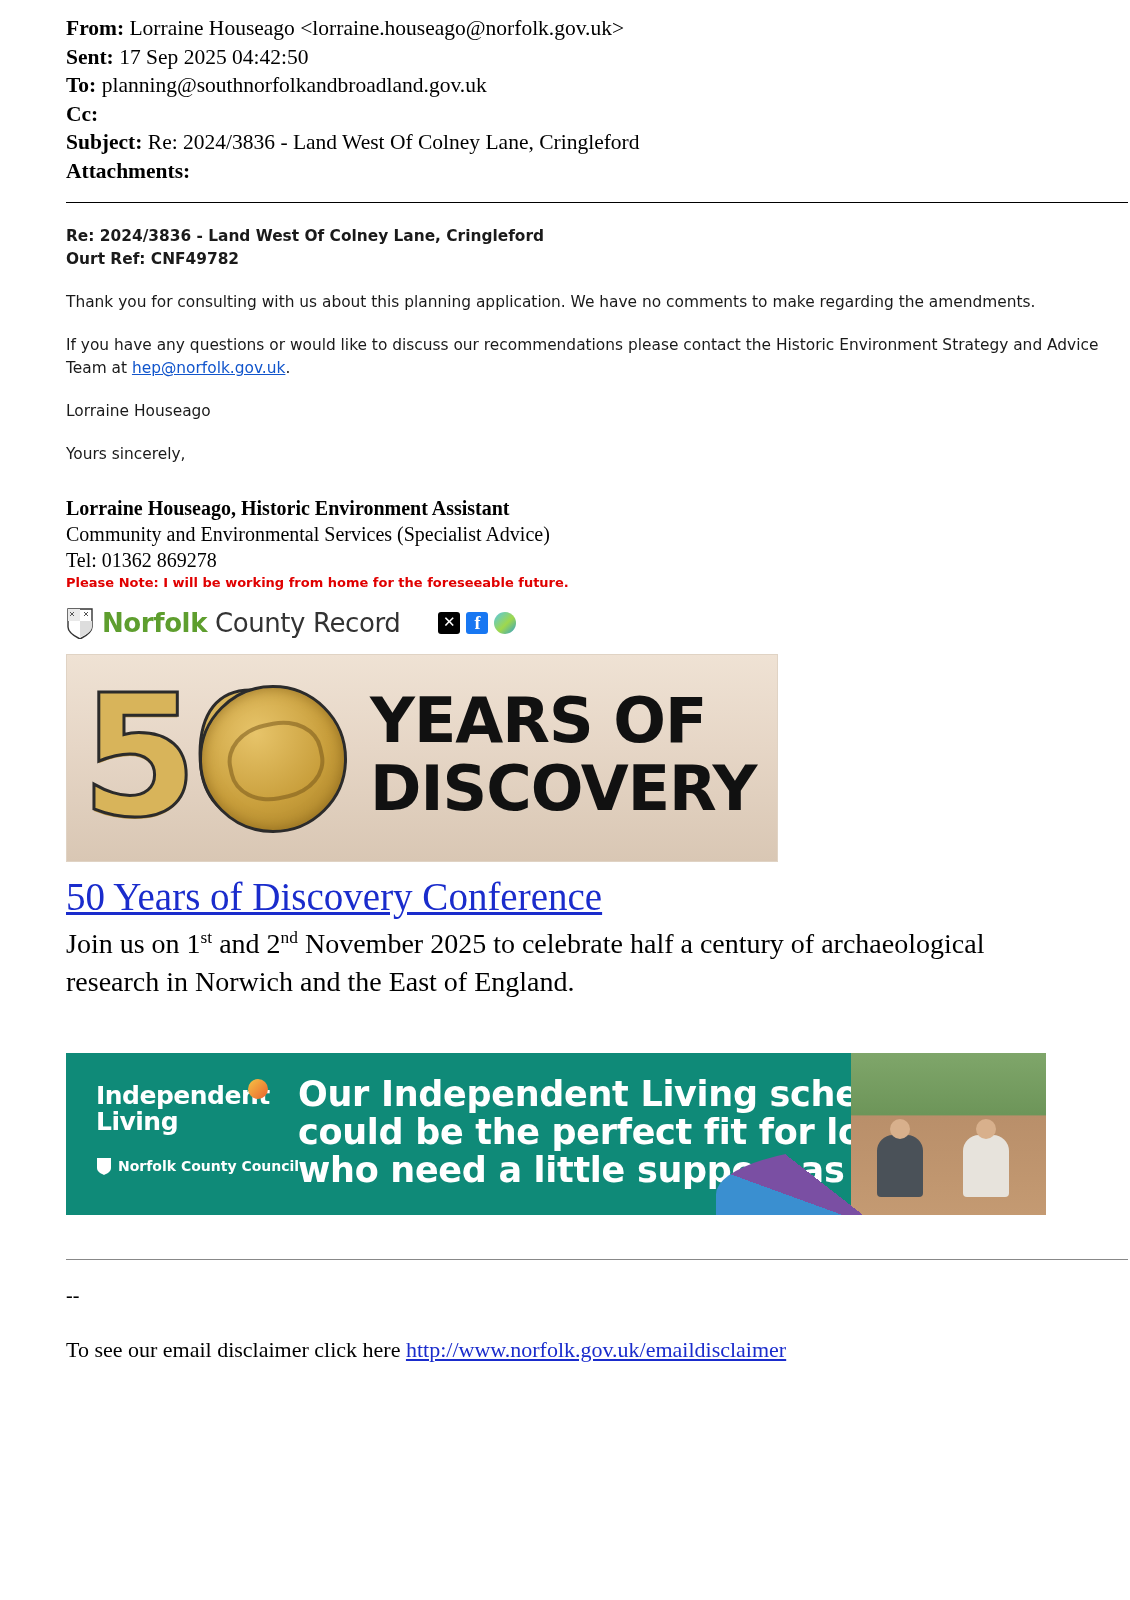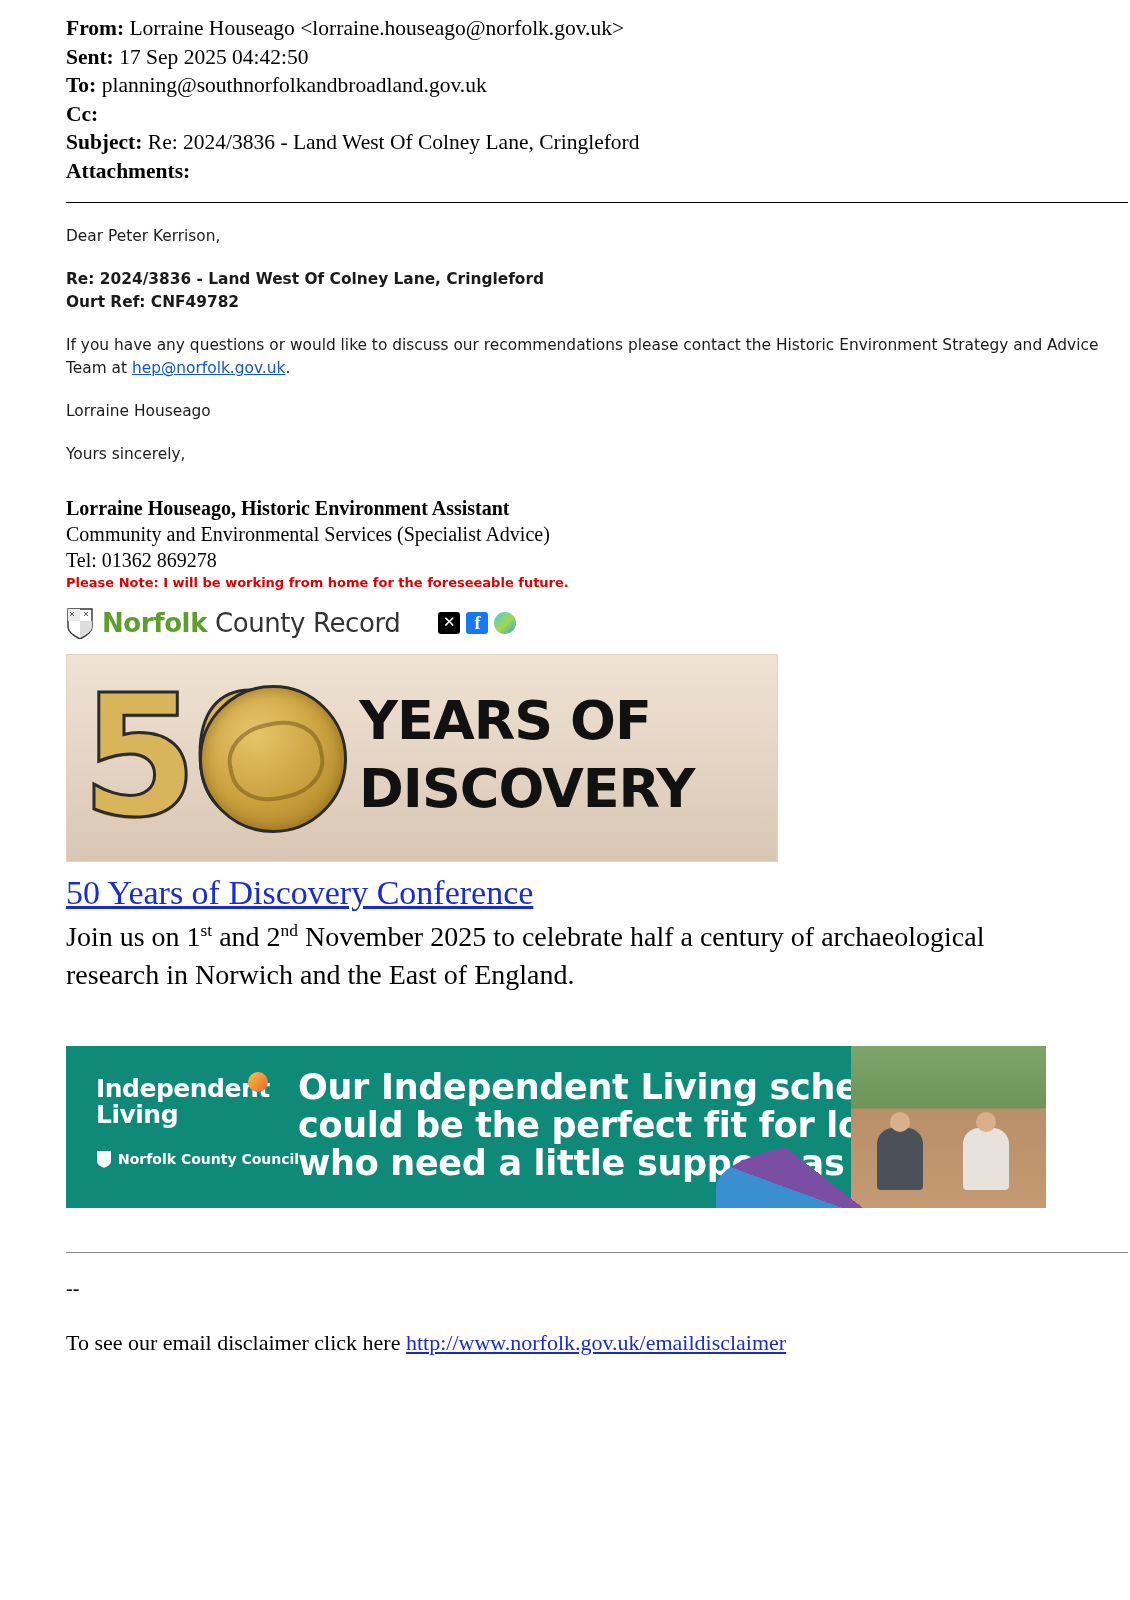--- a/index.html
+++ b/index.html
@@ -179,36 +179,36 @@
     left: 26px;
     top: 34px;
     width: 88px;
     height: 70px;
     border-radius: 45%;
     border: 4px solid rgba(120,88,26,0.55);
     transform: rotate(-12deg);
   }
   .banner50 .words {
     position: absolute;
-    left: 292px;
+    left: 303px;
     top: 32px;
     font-family: "DejaVu Sans", sans-serif;
     font-weight: bold;
-    font-size: 54px;
+    font-size: 62px;
     line-height: 68px;
     color: #111111;
     letter-spacing: -1px;
   }
 
   
   .conf-link {
     display: inline-block;
     margin-top: 12px;
     font-family: "Liberation Serif", serif;
-    font-size: 34px;
+    font-size: 39px;
     color: #1a2ccc;
     text-align: center;
   }
   .conf-text {
     font-family: "Liberation Serif", serif;
     font-size: 28px;
     line-height: 1.36;
     color: #000;
     margin-top: 6px;
     max-width: 960px;
@@ -386,25 +386,25 @@
     <div class="hdr-row">
       <span class="hdr-label">Attachments:</span>
       <span class="hdr-value"></span>
     </div>
   </div>
 
   <hr class="hdr-rule">
 
   
   <div class="body-sans">
-    <p>Dear Peter Kerrison,</p>
 
     <p class="bold tight">Re: 2024/3836 - Land West Of Colney Lane, Cringleford</p>
     <p class="bold">Ourt Ref: CNF49782</p>
 
+    <p>Thank you for consulting with us about this planning application. We have no comments to make regarding the amendments.</p>
 
     <p><span>If you have any questions or would like to discuss our recommendations please contact the Historic Environment Strategy and Advice Team at </span><a class="maillink" href="#">hep@norfolk.gov.uk</a><span>.</span></p>
 
     <p>Lorraine Houseago</p>
     <p>Yours sincerely,</p>
   </div>
 
   
   <div class="sig">
     <div class="name">Lorraine Houseago, Historic Environment Assistant</div>

